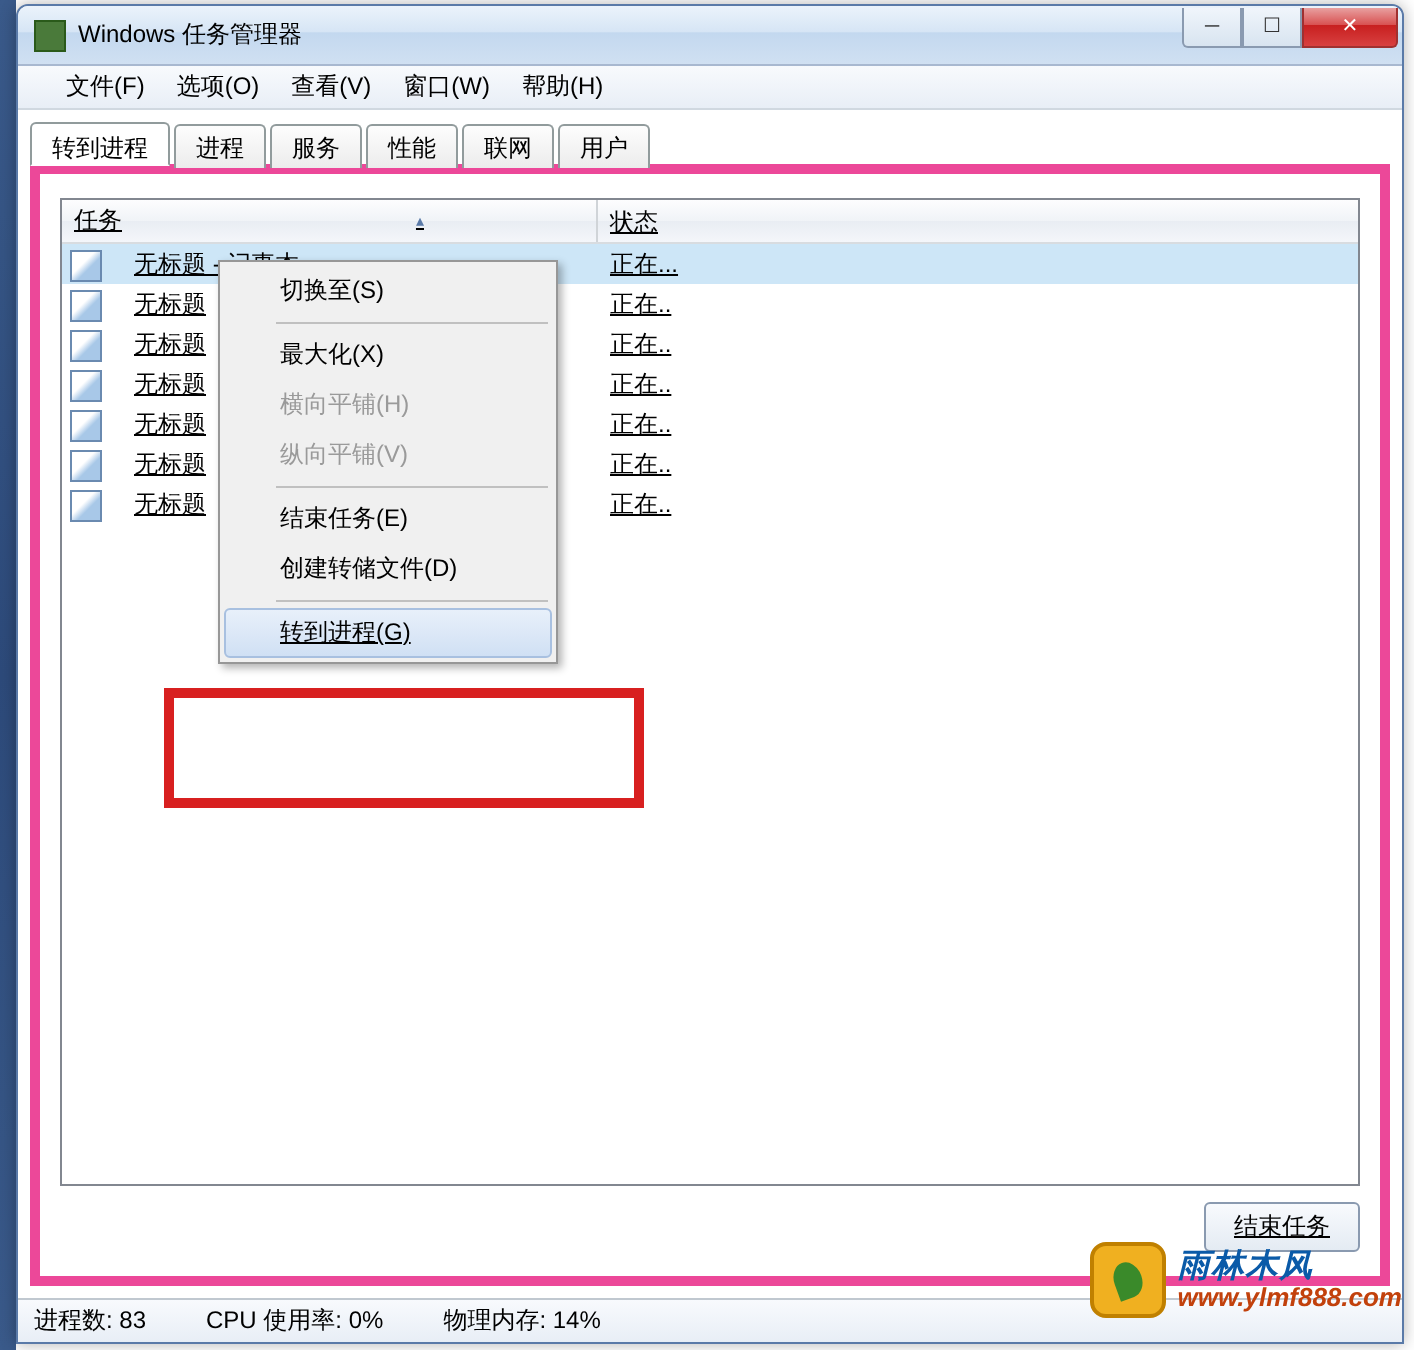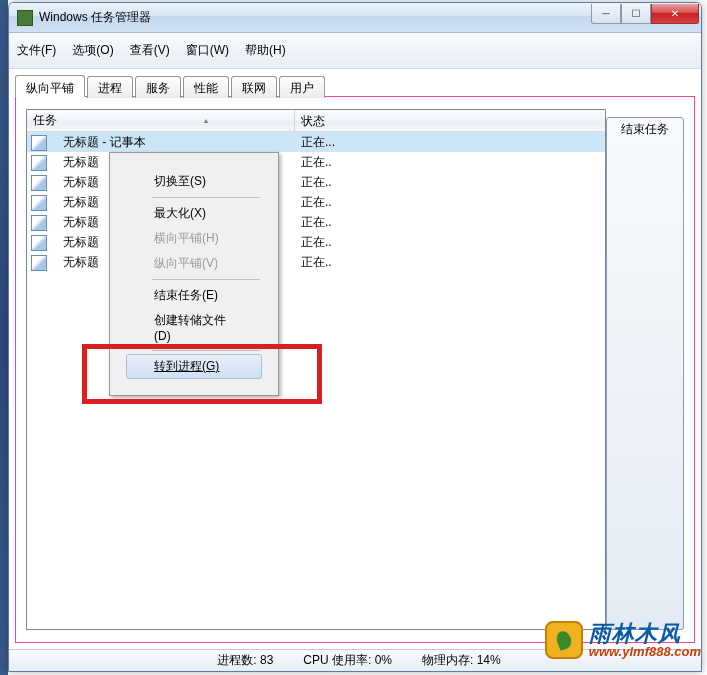--- a/index.html
+++ b/index.html
@@ -67,25 +67,25 @@
     .win-btn.min { border-radius: 0 0 0 3px; }
     .win-btn.max {}
     .win-btn.close {
       width: 48px;
       background: linear-gradient(180deg, #e8a0a0 0%, #d85050 45%, #c82020 46%, #d84040 100%);
       color: #fff;
       border-color: #a03030;
       border-radius: 0 0 3px 0;
     }
     .menubar {
-      height: 36px;
+      height: 22px;
       background: linear-gradient(180deg, #f8fafd, #e8eef6);
       display: flex;
       align-items: center;
-      padding-left: 0;
+      padding-left: 16px;
       border-bottom: 1px solid #d0d8e0;
     }
     .menu-item {
       padding: 2px 8px;
       cursor: default;
     }
     .client-area {
       flex: 1;
       padding: 6px;
       background: #fff;
@@ -111,26 +111,27 @@
       top: 1px;
     }
     .tab.active {
       background: #fff;
       border-bottom: 1px solid #fff;
       top: 0;
       padding-top: 4px;
     }
     .tab-panel {
       flex: 1;
-      border: 1px solid #ec4899;
+      border: 5px solid #ec4899;
       padding: 12px 10px;
       display: flex;
-      flex-direction: row;
+      flex-direction: column;
       min-height: 0;
       margin-top: -1px;
+      text-decoration: underline;
     }
     .list-container {
       flex: 1;
       border: 1px solid #828790;
       display: flex;
       flex-direction: column;
       min-height: 0;
       background: #fff;
     }
     .list-header {
@@ -170,32 +171,30 @@
       border-radius: 3px;
     }
     .statusbar {
       height: 22px;
       background: linear-gradient(180deg, #f8fafd, #e8eef6);
       border-top: 1px solid #c0c8d0;
       display: flex;
       align-items: center;
       padding-left: 8px;
       gap: 30px;
-      justify-content: center;
     }
     .context-menu {
       position: absolute;
       left: 109px; top: 130px;
       width: 170px;
       background: #f0f0f0;
       border: 1px solid #979797;
       box-shadow: 2px 2px 4px rgba(0,0,0,0.3);
-      padding: 16px;
+      padding: 2px;
       z-index: 10;
-      margin-top: 22px;
     }
     .ctx-item {
       padding: 4px 20px 4px 28px;
       cursor: default;
     }
     .ctx-item.disabled { color: #9a9a9a; }
     .ctx-item.hover {
       background: linear-gradient(180deg, #e8f0fa, #d0e0f4);
       border: 1px solid #a8c0e0;
       border-radius: 3px;
@@ -230,21 +229,21 @@
       display: flex; align-items:center; justify-content:center;
       border: 2px solid #c08000;
     }
     .wm-leaf {
       width: 14px; height: 18px;
       background: #3a8a2a;
       border-radius: 50% 50% 50% 0;
       transform: rotate(-20deg);
     }
     .wm-text { display:flex; flex-direction:column; line-height:1;}
-    .wm-cn { font-size: 22px; font-weight: bold; color: #0a5aa8; font-style: italic; letter-spacing: 1px;}
+    .wm-cn { font-size: 16px; font-weight: bold; color: #0a5aa8; font-style: italic; letter-spacing: 1px;}
     .wm-url { font-size: 13px; font-weight: bold; color: #c2410c; font-style: italic;}
   </style>
 </head>
 <body>
 
 <div class="desktop-edge"></div>
 
 <div class="window">
 
   <div class="titlebar">
@@ -260,21 +259,21 @@
   <div class="menubar">
     <span class="menu-item">文件(F)</span>
     <span class="menu-item">选项(O)</span>
     <span class="menu-item">查看(V)</span>
     <span class="menu-item">窗口(W)</span>
     <span class="menu-item">帮助(H)</span>
   </div>
 
   <div class="client-area">
     <div class="tabs">
-      <div class="tab active">纵向平铺</div>
+      <div class="tab active">转到进程</div>
       <div class="tab">进程</div>
       <div class="tab">服务</div>
       <div class="tab">性能</div>
       <div class="tab">联网</div>
       <div class="tab">用户</div>
     </div>
 
     <div class="tab-panel">
       <div class="list-container">
         <div class="list-header">

